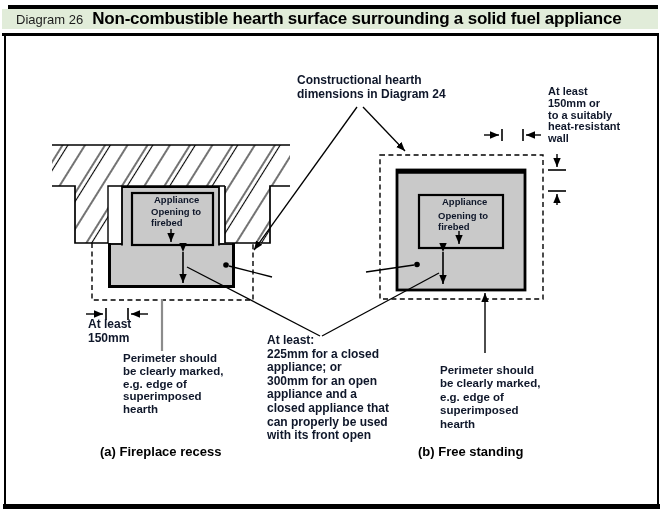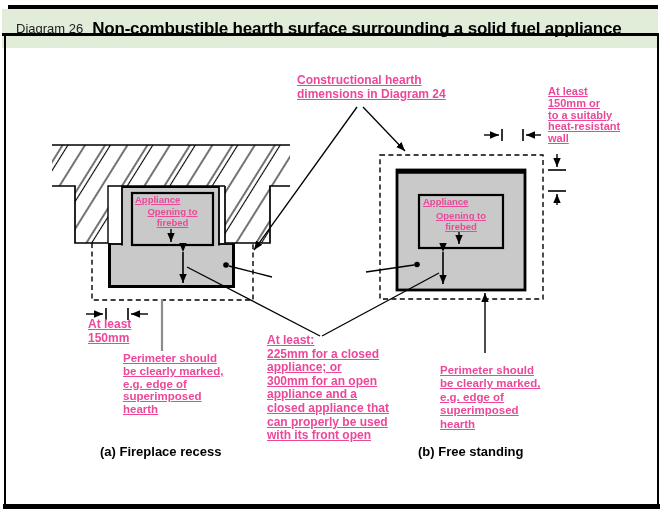--- a/index.html
+++ b/index.html
@@ -9,33 +9,33 @@
     --line:#000000;
   }
   html,body{margin:0;padding:0;background:#fff;}
   #stage{
     position:relative;width:670px;height:519px;background:#ffffff;
     font-family:"Liberation Sans","DejaVu Sans",sans-serif;overflow:hidden;
   }
   .abs{position:absolute;}
   
   .topbar{left:8px;top:5px;width:650px;height:4px;background:var(--line);}
-  .greenband{left:2px;top:9px;width:656px;height:39px;background:var(--header-bg);display:flex;align-items:center;}
+  .greenband{left:2px;top:9px;width:656px;height:20px;background:var(--header-bg);display:flex;align-items:center;}
   .rule{left:2px;top:33px;width:657px;height:3px;background:var(--line);}
   .dlabel{font-size:13px;font-weight:400;color:#1c1c1c;margin-left:14px;white-space:nowrap;}
   .dtitle{font-size:17px;font-weight:bold;color:#000;margin-left:9px;letter-spacing:-0.2px;white-space:nowrap;}
   
   .lborder{left:4px;top:36px;width:2px;height:468px;background:var(--line);}
   .rborder{left:657px;top:36px;width:2px;height:468px;background:var(--line);}
   .bborder{left:3px;top:504px;width:657px;height:5px;background:var(--line);}
   
-  .lbl{color:#ec4899;font-weight:bold;white-space:pre-line;line-height:12.8px;font-size:11.5px;text-decoration:underline;}
+  .lbl{color:#0f172a;font-weight:bold;white-space:pre-line;line-height:12.8px;font-size:11.5px;}
   .lbl.big{font-size:12px;line-height:13.6px;}
-  .lbl.small{font-size:9.5px;line-height:10.6px;}
-  .lbl.center{text-align:center;}
+  .lbl.small{font-size:9.5px;line-height:10.6px;padding-left:19px;}
+  .lbl.center{text-align:left;}
   .caption{font-size:13px;font-weight:bold;white-space:nowrap;color:#000;}
   svg{position:absolute;left:0;top:0;pointer-events:none;}
   svg .ln{stroke:var(--line);fill:none;}
   svg .gray{fill:var(--hearth-gray);}
   svg .hatchln{stroke:var(--line);stroke-width:1.1;}
   svg .dash{stroke:var(--line);fill:none;stroke-width:1.4;stroke-dasharray:5 3.4;}
 </style>
 </head>
 <body>
 

